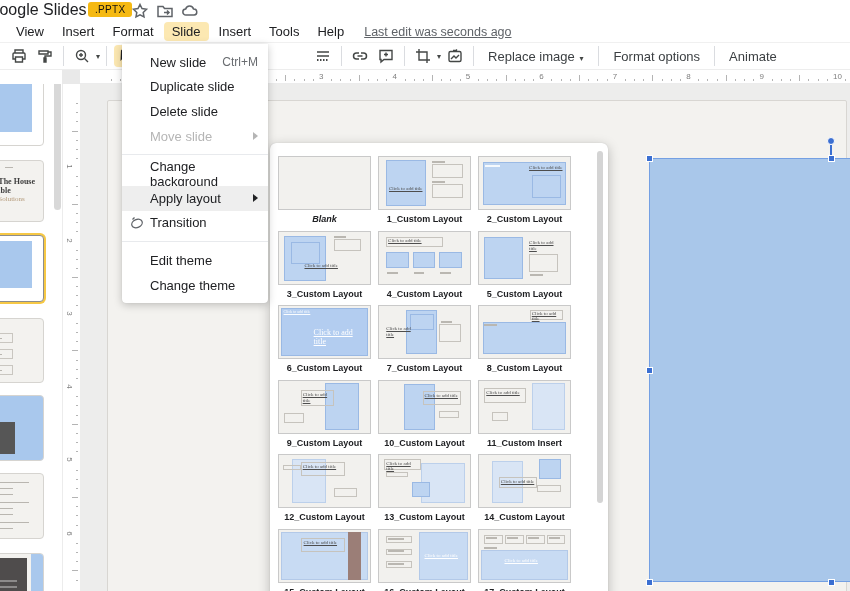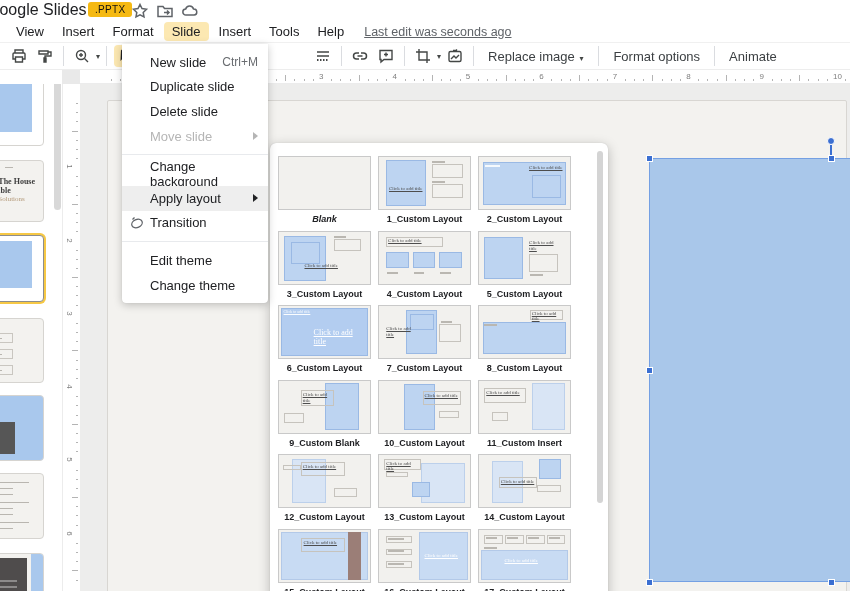--- a/index.html
+++ b/index.html
@@ -543,21 +543,21 @@
         </div>
         <div class="llabel">8_Custom Layout</div>
       </div>
       <div class="lcard" style="left: 8px; top: 237px;">
         <div class="lthumb">
           <div class="le le-b" style="left: 50%; top: 4%; width: 38%; height: 90%;"></div>
           <div class="le le-o" style="left: 24%; top: 18%; width: 36%; height: 30%;"></div>
           <div class="le le-t" style="left: 26%; top: 22%; width: 32%;">Click to add title</div>
           <div class="le le-o" style="left: 6%; top: 62%; width: 22%; height: 18%;"></div>
         </div>
-        <div class="llabel">9_Custom Blank</div>
+        <div class="llabel">9_Custom Layout</div>
       </div>
       <div class="lcard" style="left: 108px; top: 237px;">
         <div class="lthumb">
           <div class="le le-b" style="left: 28%; top: 6%; width: 34%; height: 88%;"></div>
           <div class="le le-o" style="left: 48%; top: 20%; width: 42%; height: 26%;"></div>
           <div class="le le-t" style="left: 50%; top: 24%; width: 40%;">Click to add title</div>
           <div class="le le-o" style="left: 66%; top: 58%; width: 22%; height: 14%;"></div>
         </div>
         <div class="llabel">10_Custom Layout</div>
       </div>

